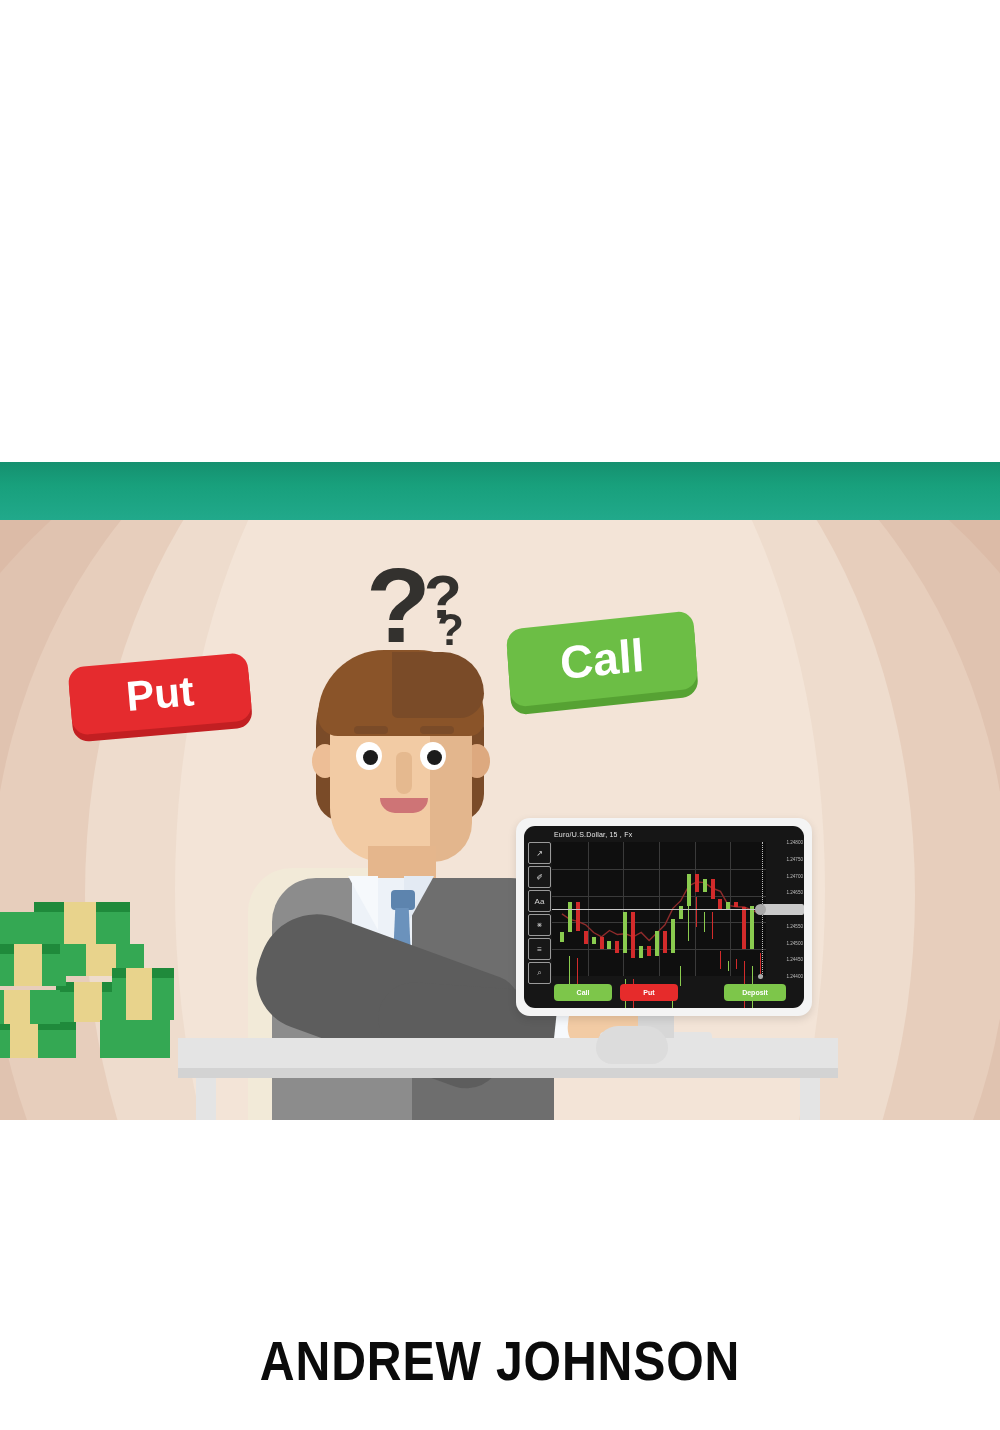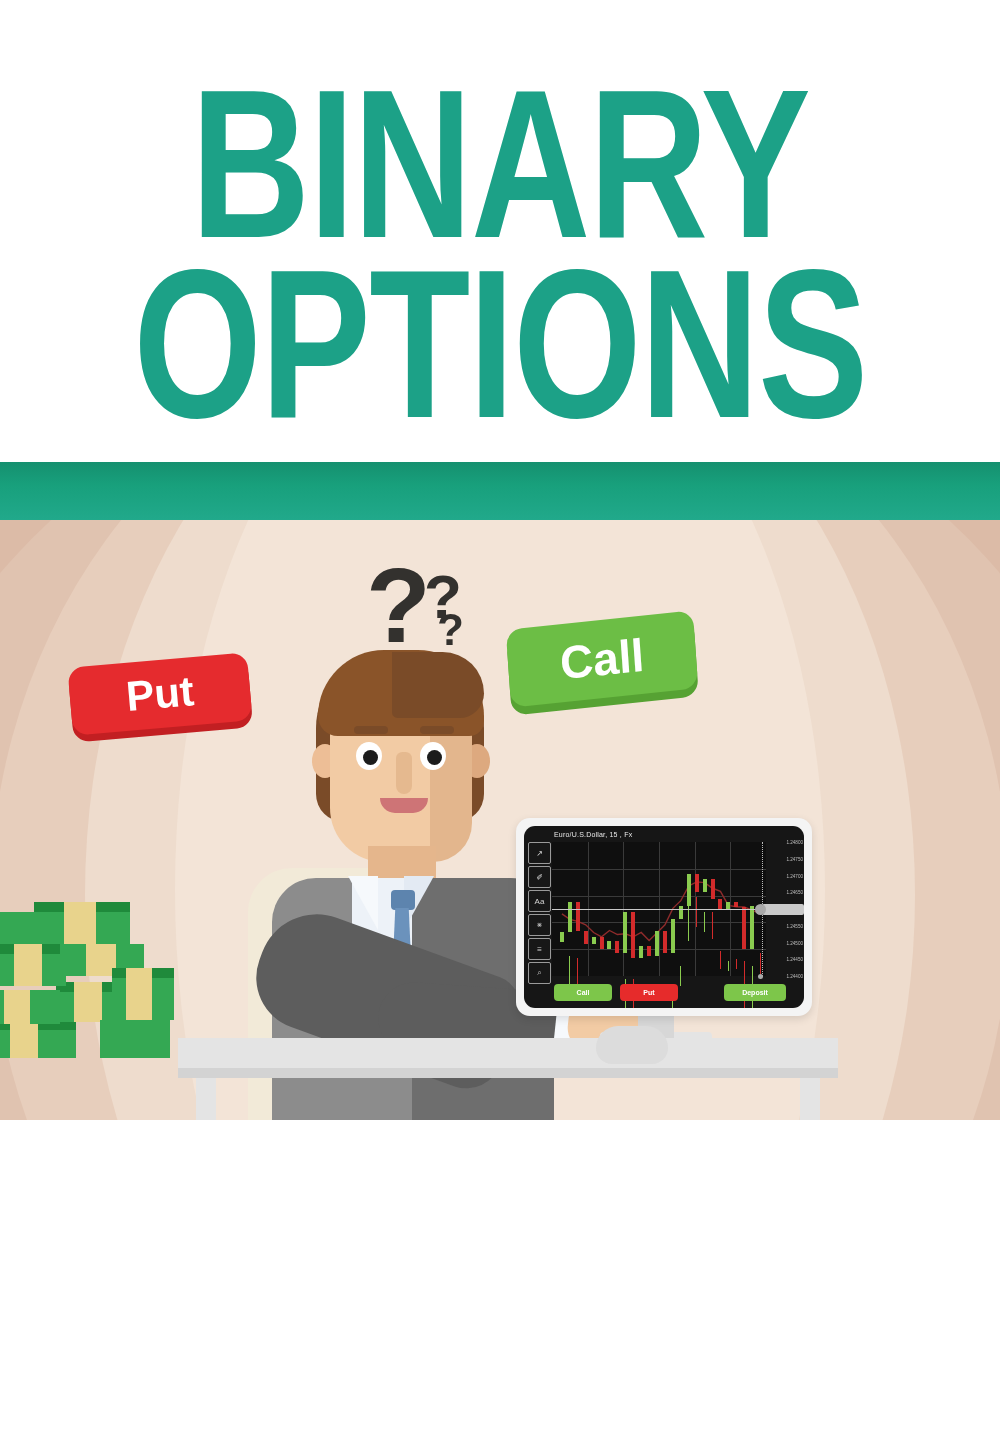--- a/index.html
+++ b/index.html
@@ -209,24 +209,20 @@
     letter-spacing:1px;
     transform:scaleX(0.86);transform-origin:center center;
     white-space:nowrap;
   }
 </style>
 </head>
 <body>
 
 <div id="cover">
 
-  <div class="title-block">
-    <div class="title-line" id="title-1">BINARY</div>
-    <div class="title-line" id="title-2">OPTIONS</div>
-  </div>
 
   <div class="top-bar"></div>
 
   <div class="illo">
 
     <div class="bg-band bg-b1"></div>
     <div class="bg-band bg-b2"></div>
     <div class="bg-band bg-b3"></div>
     <div class="bg-band bg-b4"></div>
 
@@ -415,14 +411,17 @@
     </div>
 
     <div class="desk-top"></div>
     <div class="desk-top2"></div>
     <div class="desk-leg-l"></div>
     <div class="desk-leg-r"></div>
     <div class="mouse"></div>
   </div>
 
 
+  <div class="author-zone">
+    <div class="author">ANDREW JOHNSON</div>
+  </div>
 
 </div>
 
 </body></html>

